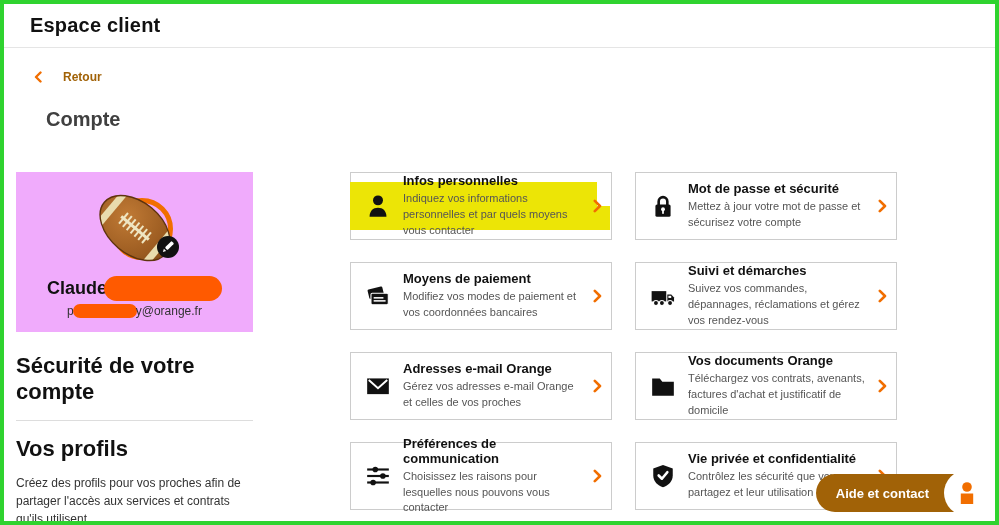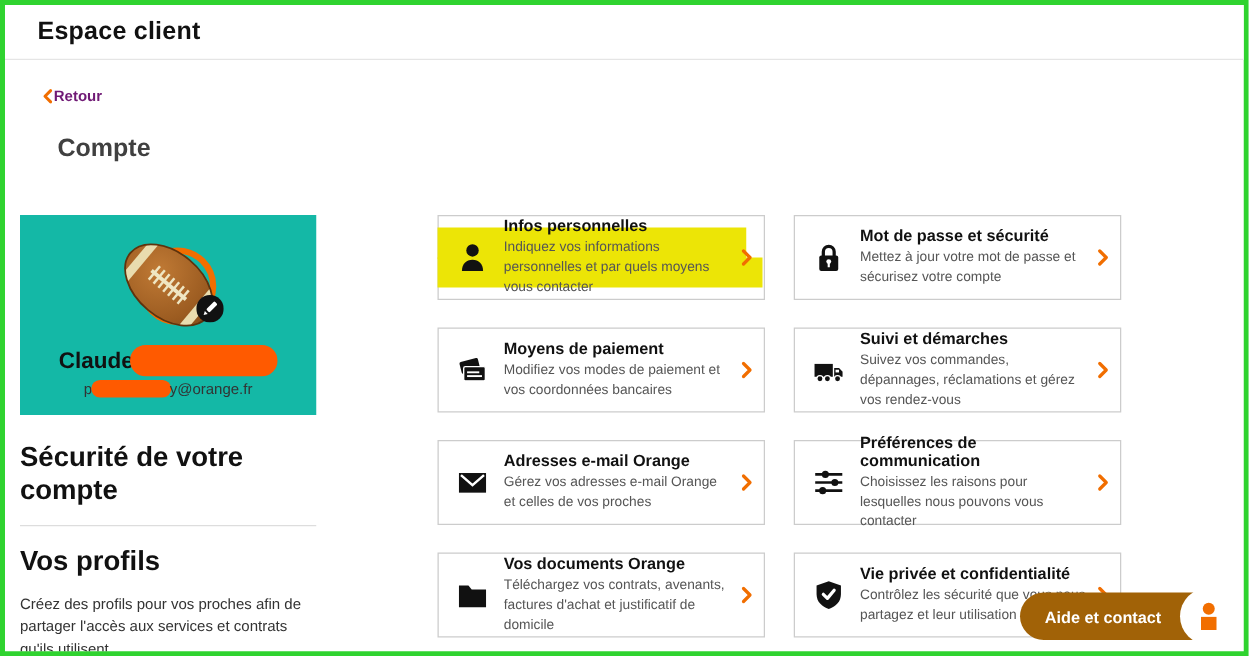--- a/index.html
+++ b/index.html
@@ -21,37 +21,37 @@
     border-bottom: 1px solid #e5e5e5;
     display: flex; align-items: center;
     padding-left: 26px;
     background:#fff;
   }
   .header-title { font-size: 20px; font-weight: 700; color:#111; letter-spacing:.2px; }
 
   
   .back-link {
     position: absolute; top: 66px; left: 30px;
-    display: flex; align-items: center; gap: 1px;
-    font-size: 12px; font-weight: 700; color: #701a75;
+    display: flex; align-items: center; gap: 21px;
+    font-size: 12px; font-weight: 700; color: #a16207;
     cursor: pointer;
   }
 
   
   .page-title {
     position: absolute; top: 104px; left: 42px;
     font-size: 20px; font-weight: 700; color:#404040;
   }
 
   
   .left-col { position: absolute; left: 12px; top: 168px; width: 237px; }
 
   .profile-card {
     width: 237px; height: 160px;
-    background: #14b8a6;
+    background: #f0abfc;
     text-align: right;
     padding-top: 10px;
   }
   .avatar-wrap { position: relative; width: 92px; height: 92px; margin: 0 auto; }
   .avatar-ring {
     position: absolute; left: 22px; top: 16px;
     width: 62px; height: 62px;
     border: 5px solid #f16e00; border-radius: 50%;
   }
   .avatar-ball { position: absolute; left: -2px; top: -2px; }
@@ -295,51 +295,51 @@
         <div class="card-title">Adresses e-mail Orange</div>
         <div class="card-desc">Gérez vos adresses e-mail Orange et celles de vos proches</div>
       </div>
       <svg class="card-chevron" width="9" height="14" viewBox="0 0 9 14">
         <polyline points="1.8,1.8 7,7 1.8,12.2" fill="none" stroke="#f16e00" stroke-width="2.6" stroke-linecap="round" stroke-linejoin="round"></polyline>
       </svg>
     </div>
 
     <div class="card">
       <svg class="card-icon" width="26" height="26" viewBox="0 0 24 24">
+        <path d="M2,5 h7 l2.4,3 H22 v13 H2 z" fill="#111"></path>
+      </svg>
+      <div class="card-body">
+        <div class="card-title">Vos documents Orange</div>
+        <div class="card-desc">Téléchargez vos contrats, avenants, factures d'achat et justificatif de domicile</div>
+      </div>
+      <svg class="card-chevron" width="9" height="14" viewBox="0 0 9 14">
+        <polyline points="1.8,1.8 7,7 1.8,12.2" fill="none" stroke="#f16e00" stroke-width="2.6" stroke-linecap="round" stroke-linejoin="round"></polyline>
+      </svg>
+    </div>
+
+    <div class="card">
+      <svg class="card-icon" width="26" height="26" viewBox="0 0 24 24">
         <line x1="2" y1="6" x2="22" y2="6" stroke="#111" stroke-width="2"></line>
         <circle cx="9.5" cy="6" r="2.6" fill="#111"></circle>
         <line x1="2" y1="12" x2="22" y2="12" stroke="#111" stroke-width="2"></line>
         <circle cx="16.5" cy="12" r="2.6" fill="#111"></circle>
         <line x1="2" y1="18" x2="22" y2="18" stroke="#111" stroke-width="2"></line>
         <circle cx="7.5" cy="18" r="2.6" fill="#111"></circle>
       </svg>
       <div class="card-body">
         <div class="card-title">Préférences de communication</div>
         <div class="card-desc">Choisissez les raisons pour lesquelles nous pouvons vous contacter</div>
       </div>
       <svg class="card-chevron" width="9" height="14" viewBox="0 0 9 14">
         <polyline points="1.8,1.8 7,7 1.8,12.2" fill="none" stroke="#f16e00" stroke-width="2.6" stroke-linecap="round" stroke-linejoin="round"></polyline>
       </svg>
     </div>
 
     <div class="card">
       <svg class="card-icon" width="26" height="26" viewBox="0 0 24 24">
-        <path d="M2,5 h7 l2.4,3 H22 v13 H2 z" fill="#111"></path>
-      </svg>
-      <div class="card-body">
-        <div class="card-title">Vos documents Orange</div>
-        <div class="card-desc">Téléchargez vos contrats, avenants, factures d'achat et justificatif de domicile</div>
-      </div>
-      <svg class="card-chevron" width="9" height="14" viewBox="0 0 9 14">
-        <polyline points="1.8,1.8 7,7 1.8,12.2" fill="none" stroke="#f16e00" stroke-width="2.6" stroke-linecap="round" stroke-linejoin="round"></polyline>
-      </svg>
-    </div>
-
-    <div class="card">
-      <svg class="card-icon" width="26" height="26" viewBox="0 0 24 24">
         <path d="M12,1.8 L21,5 v6.2 c0,6 -4,9.2 -9,11.2 c-5,-2 -9,-5.2 -9,-11.2 V5 z" fill="#111"></path>
         <polyline points="8,11.5 11,14.5 16,8.5" fill="none" stroke="#fff" stroke-width="2.4" stroke-linecap="round" stroke-linejoin="round"></polyline>
       </svg>
       <div class="card-body">
         <div class="card-title">Vie privée et confidentialité</div>
         <div class="card-desc">Contrôlez les sécurité que vous nous partagez et leur utilisation</div>
       </div>
       <svg class="card-chevron" width="9" height="14" viewBox="0 0 9 14">
         <polyline points="1.8,1.8 7,7 1.8,12.2" fill="none" stroke="#f16e00" stroke-width="2.6" stroke-linecap="round" stroke-linejoin="round"></polyline>
       </svg>

